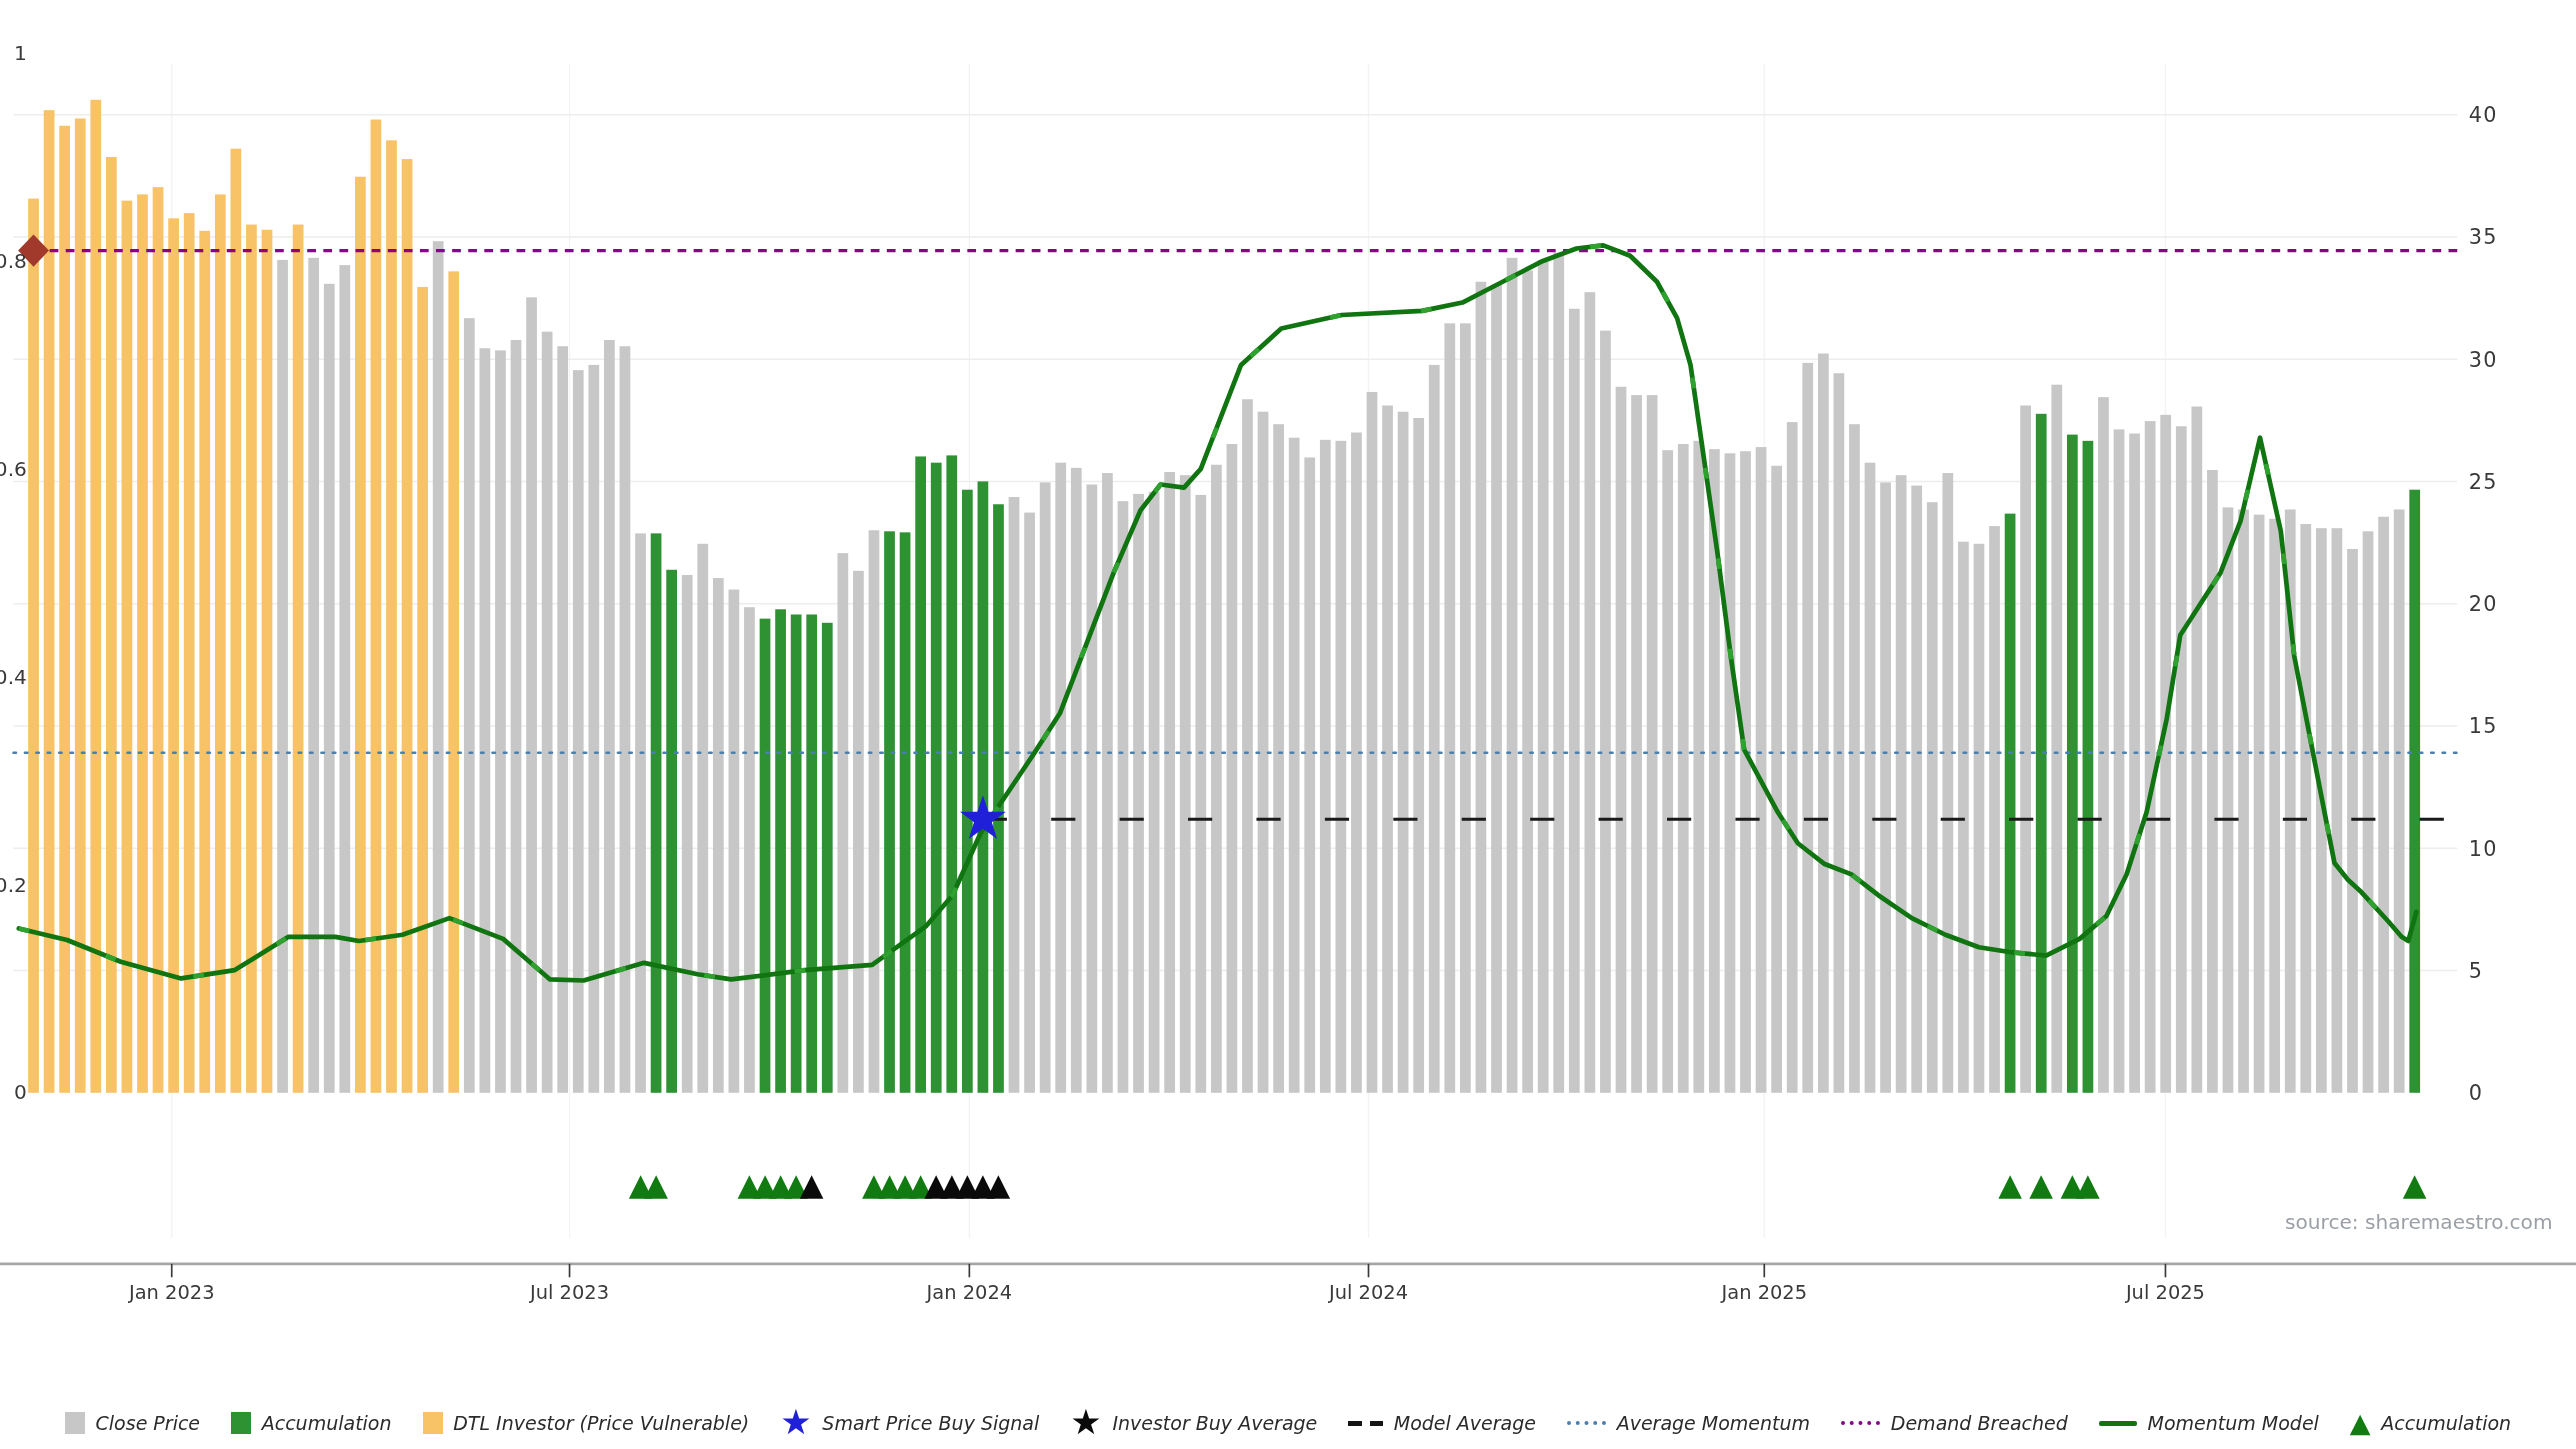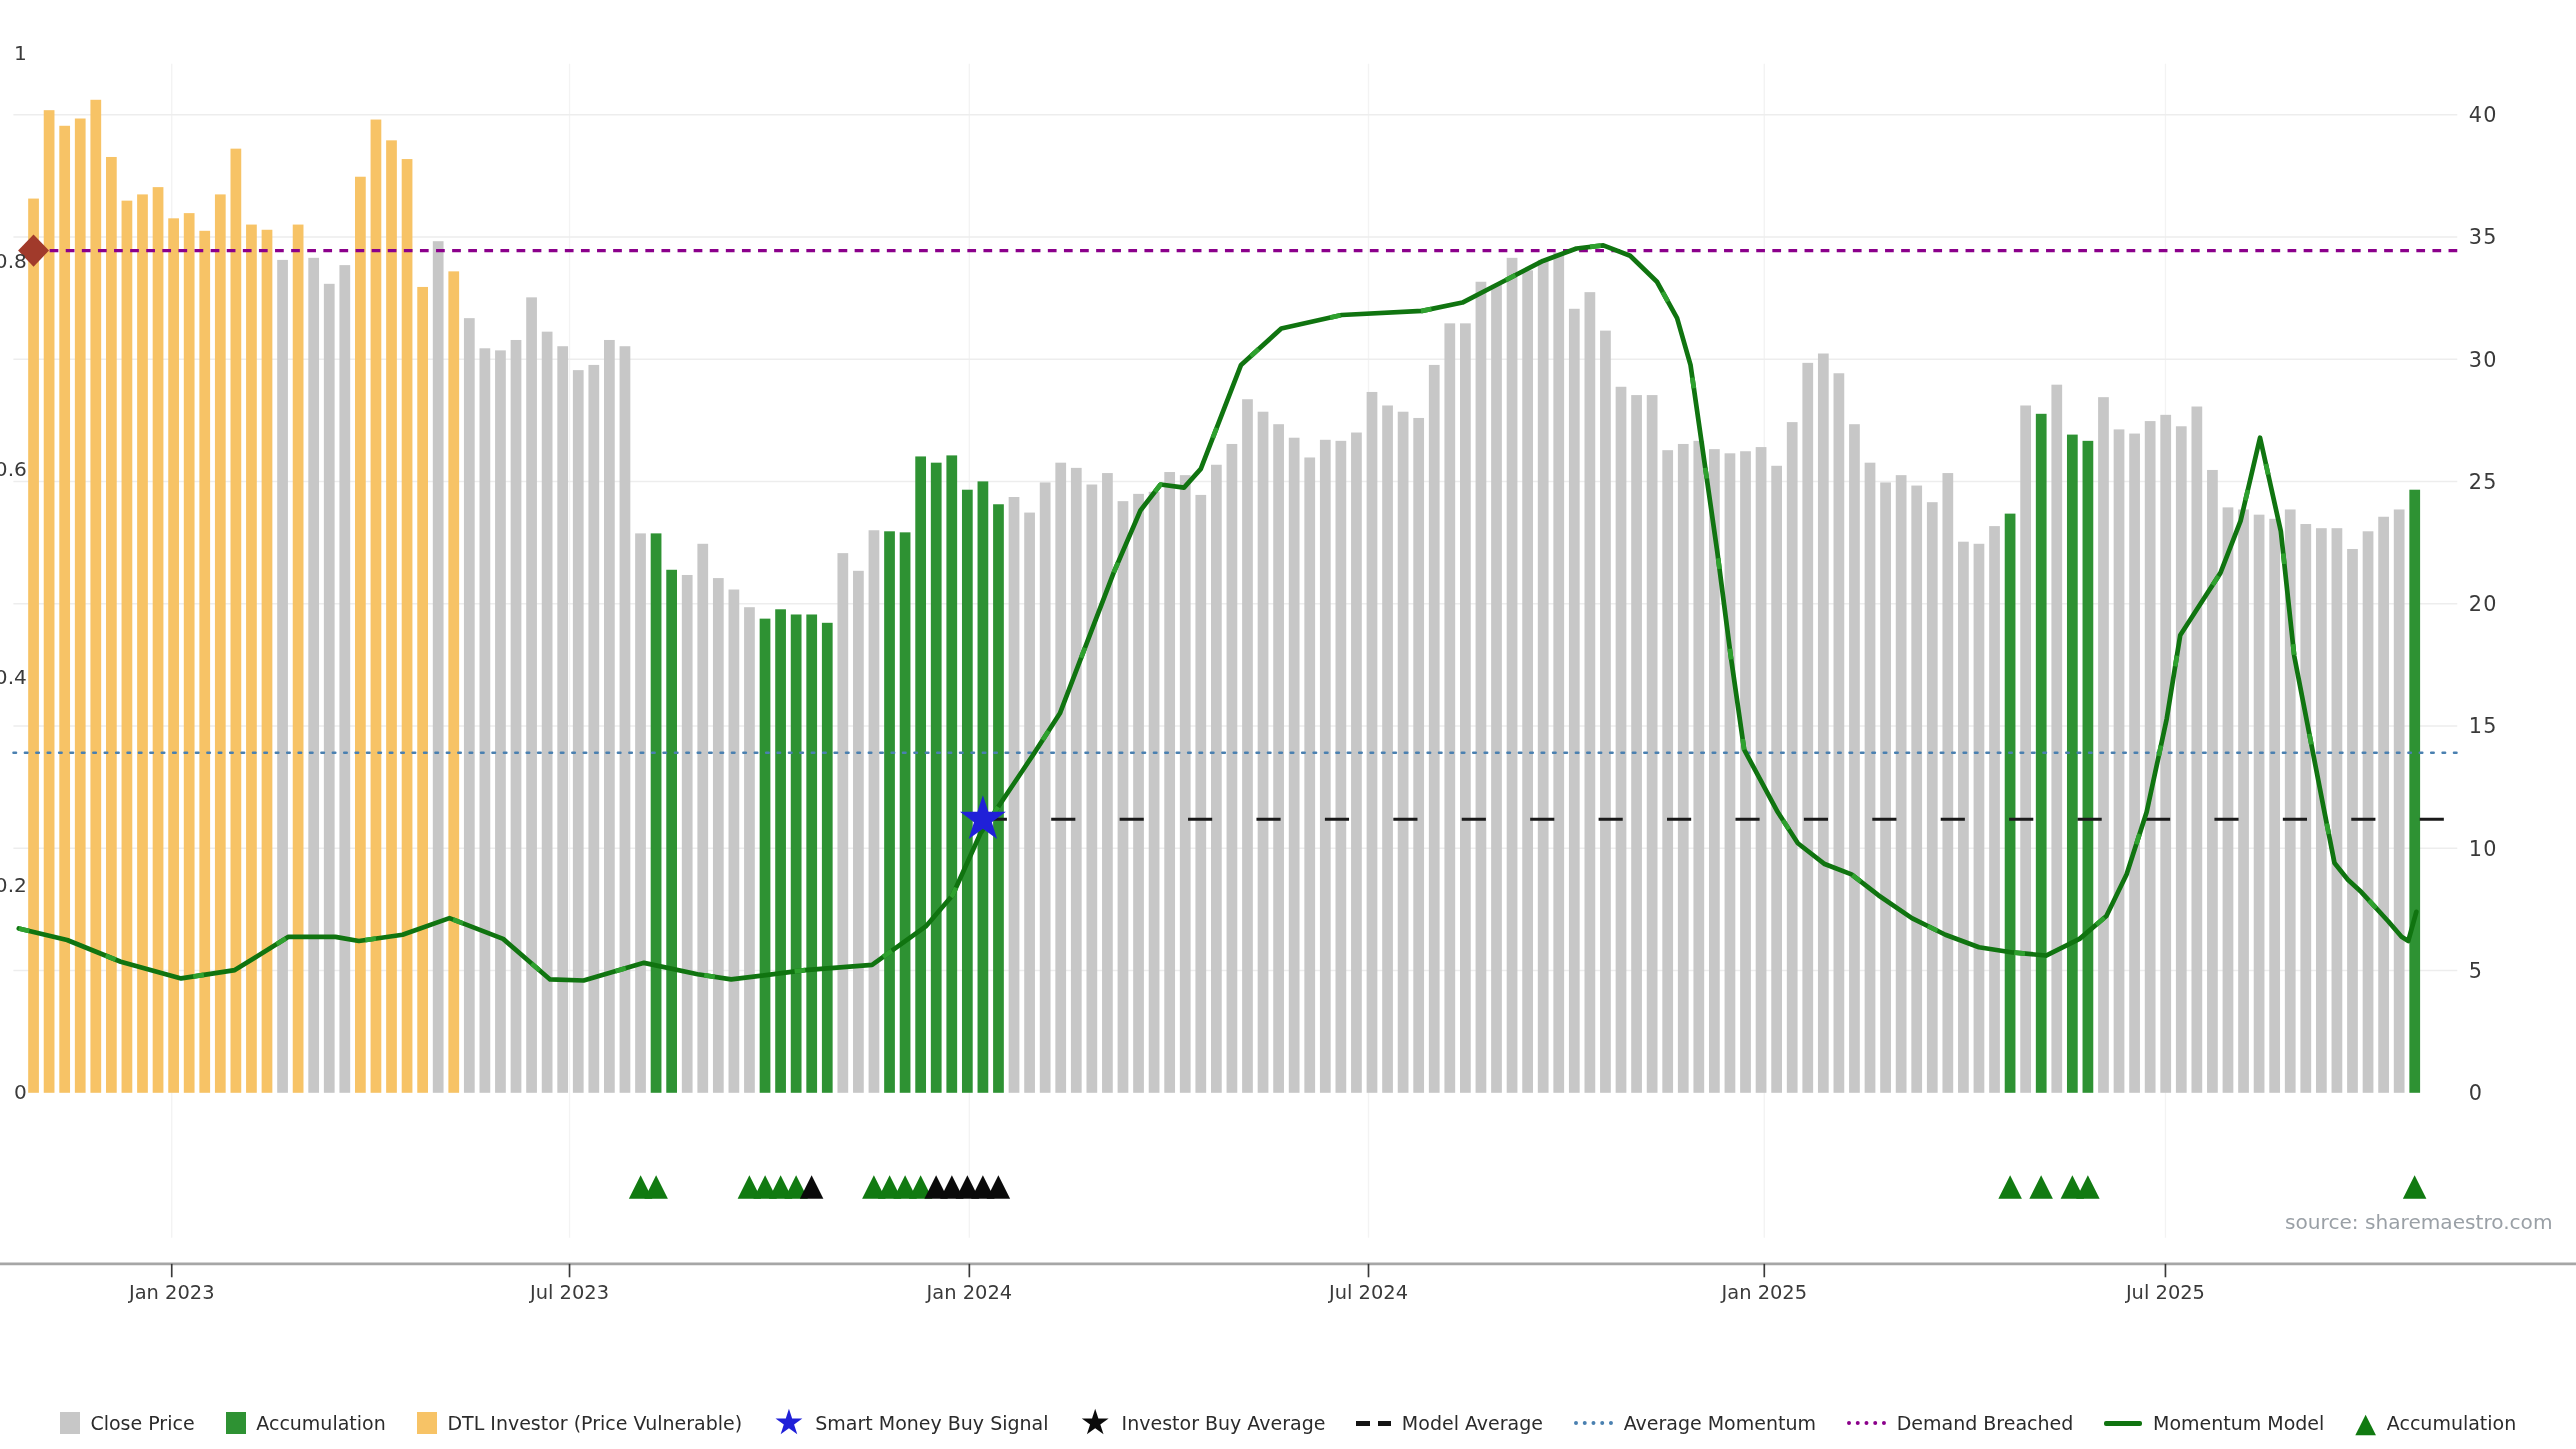--- a/index.html
+++ b/index.html
@@ -1,20 +1,20 @@
 <!DOCTYPE html>
 <html style="font-size:10.7px"><head>
 <meta charset="utf-8">
 <style>
   html,body{margin:0;padding:0;background:#fff;}
   .page{position:relative;width:2576px;height:1449px;background:#fff;overflow:hidden;
         font-family:"DejaVu Sans", sans-serif;}
   #chart-svg{position:absolute;left:0;top:0;width:2576px;height:1449px;}
   .legend{position:absolute;left:0;bottom:14.8px;width:100%;display:flex;justify-content:center;
-          align-items:flex-start;gap:31px;font-size:19px;color:#2b2b2b;}
+          align-items:flex-start;gap:31px;font-size:19px;color:#2b2b2b;font-style:italic;}
   .legend-item{display:flex;align-items:center;gap:10.7px;white-space:nowrap;}
   .sw{display:inline-block;}
   .sw-square{width:20px;height:21.5px;}
   .sw-square.gray{background:#c7c7c7;}
   .sw-square.green{background:#2e9233;}
   .sw-square.orange{background:#f7c366;}
   .sw-star{font-size:35px;line-height:21.5px;}
   .sw-star.blue{color:#2020d8;}
   .sw-star.black{color:#0a0a0a;}
   .sw-dash{display:inline-flex;gap:8px;align-items:center;}
@@ -266,21 +266,21 @@
     <div class="legend-item">
       <span class="sw sw-square green"></span>
       <span class="legend-label">Accumulation</span>
     </div>
     <div class="legend-item">
       <span class="sw sw-square orange"></span>
       <span class="legend-label">DTL Investor (Price Vulnerable)</span>
     </div>
     <div class="legend-item">
       <span class="sw sw-star blue">★</span>
-      <span class="legend-label">Smart Money Buy Signal</span>
+      <span class="legend-label">Smart Price Buy Signal</span>
     </div>
     <div class="legend-item">
       <span class="sw sw-star black">★</span>
       <span class="legend-label">Investor Buy Average</span>
     </div>
     <div class="legend-item">
       <span class="sw sw-dash">
           <i></i>
           <i></i>
         </span>

